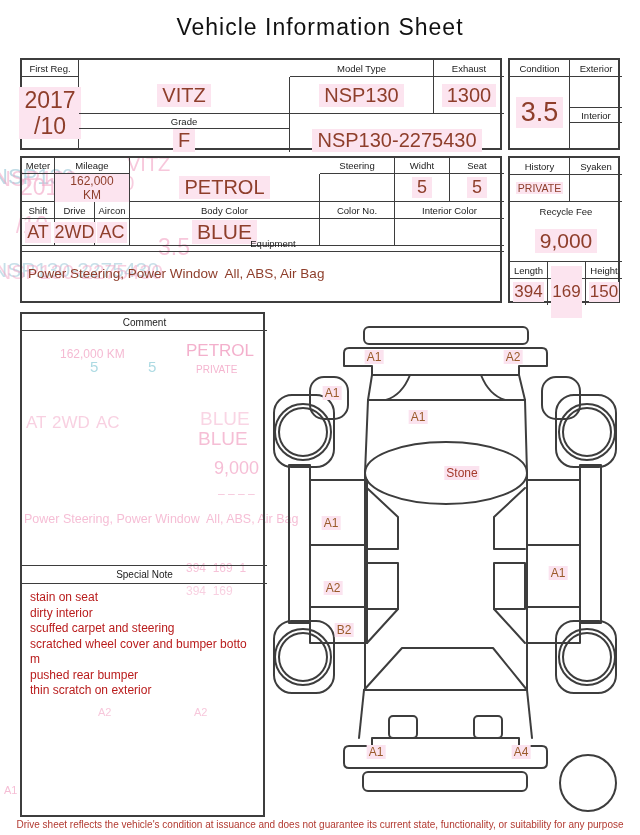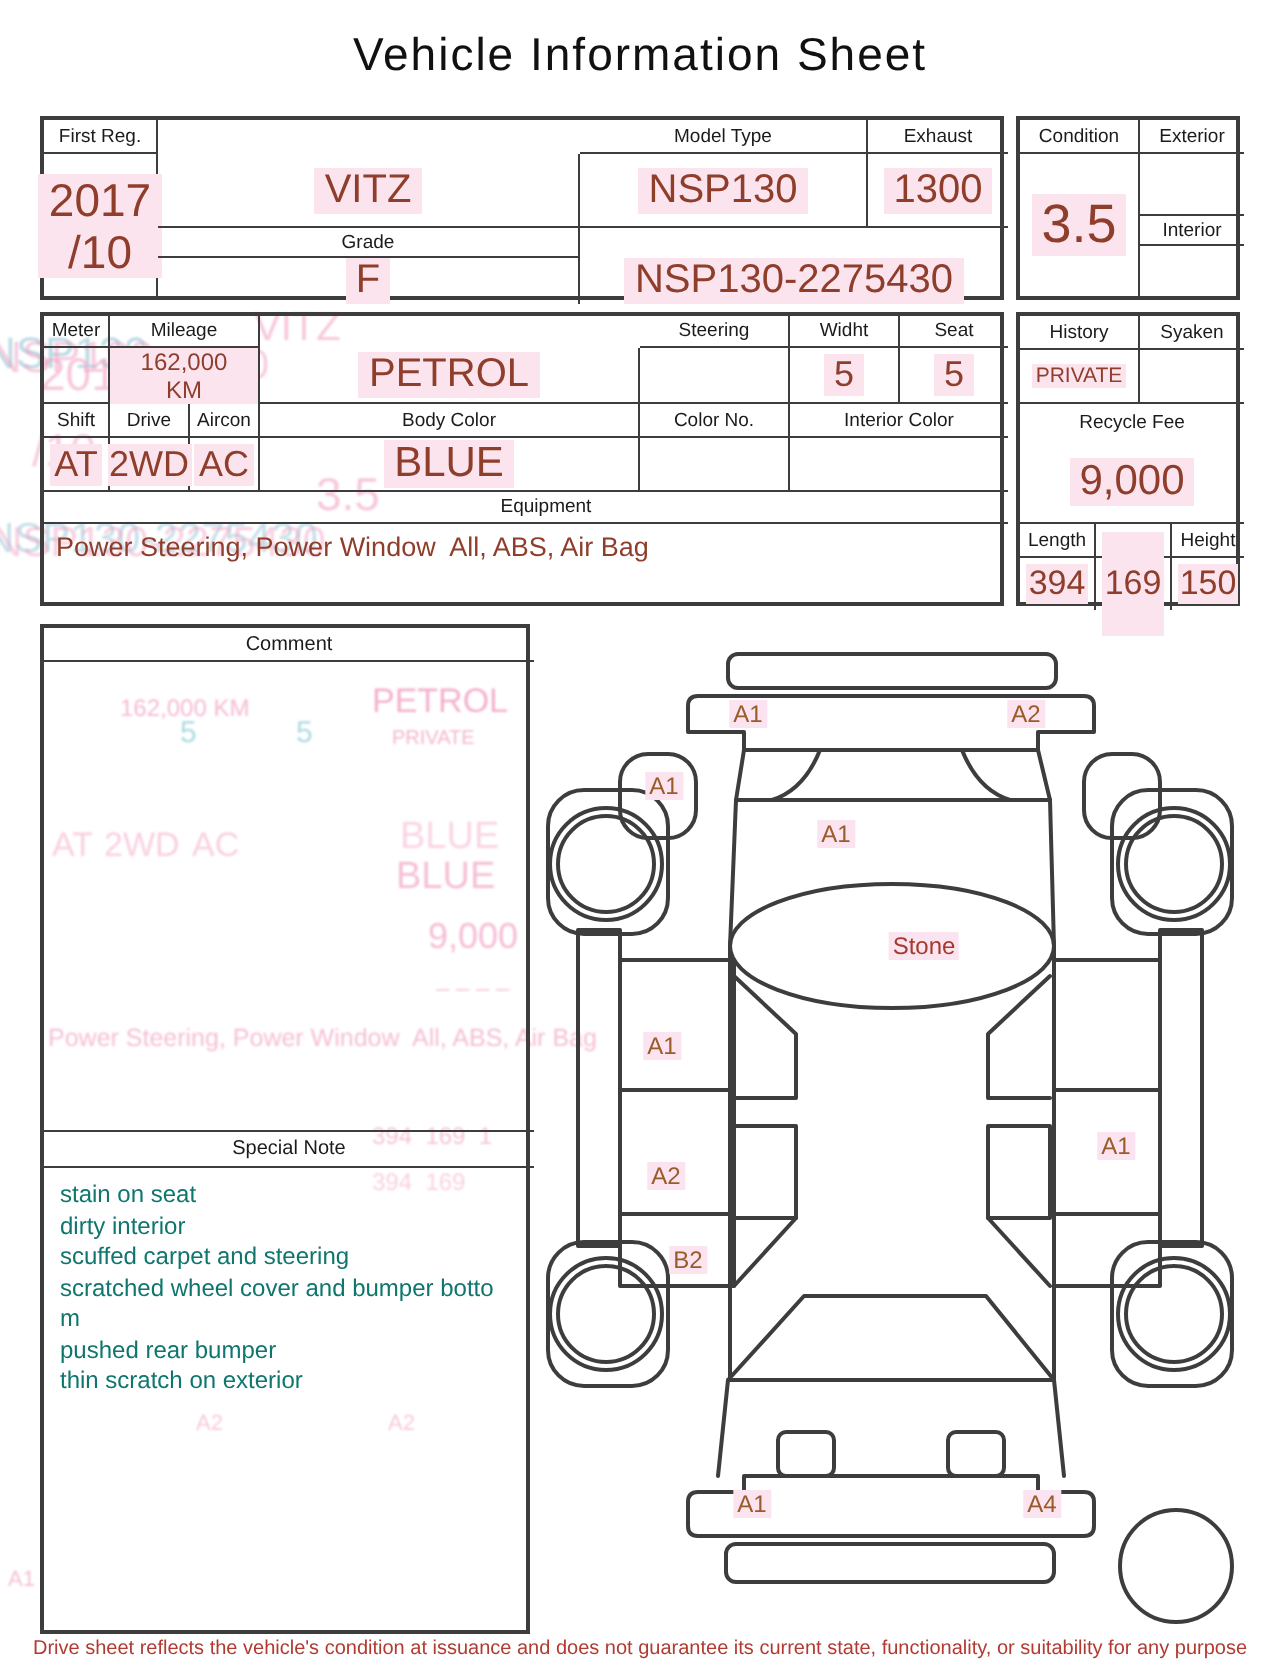--- a/index.html
+++ b/index.html
@@ -140,21 +140,21 @@
         </div>
       <div class="cell val bb br" style="left:73px;top:61px;width:35px;height:27px;font-size:18px;">
           <span class="hl" style="padding:0 2px;">AC</span>
         </div>
       <div class="cell val bb br" style="left:108px;top:61px;width:190px;height:27px;font-size:21px;">
           <span class="hl">BLUE</span>
         </div>
       <div class="cell val bb br" style="left:298px;top:61px;width:75px;height:27px;"></div>
       <div class="cell val bb" style="left:373px;top:61px;width:109px;height:27px;"></div>
 
-      <div class="cell hdr bb" style="left:0;top:88px;width:482px;height:16px;padding-left:20px;">Equipment</div>
+      <div class="cell hdr bb" style="left:0;top:78px;width:482px;height:16px;padding-left:20px;">Equipment</div>
       <div class="cell val left topalign" style="left:0;top:104px;width:482px;height:43px;font-size:13.5px;padding:4px 0 0 6px;white-space:pre;">Power Steering, Power Window  All, ABS, Air Bag</div>
     </div>
 
     <div class="box" style="left:508px;top:156px;width:112px;height:147px;">
       <div class="cell hdr bb br" style="left:0;top:0;width:60px;height:17px;">History</div>
       <div class="cell hdr bb" style="left:60px;top:0;width:52px;height:17px;">Syaken</div>
       <div class="cell val bb br" style="left:0;top:17px;width:60px;height:27px;font-size:10.5px;">
           <span class="hl" style="padding:0 2px;">PRIVATE</span>
         </div>
       <div class="cell val bb" style="left:60px;top:17px;width:52px;height:27px;"></div>
@@ -173,21 +173,21 @@
         </div>
       <div class="cell val" style="left:76px;top:121px;width:36px;height:26px;font-size:17px;">
           <span class="hl" style="padding:0 1px;">150</span>
         </div>
     </div>
 
     <div class="box" style="left:20px;top:312px;width:245px;height:505px;">
       <div class="cell hdr bb" style="left:0;top:0;width:245px;height:17px;font-size:10px;">Comment</div>
       <div class="cell val left topalign" style="left:0;top:17px;width:245px;height:234px;"></div>
       <div class="cell hdr bt bb" style="left:0;top:251px;width:245px;height:19px;font-size:10px;">Special Note</div>
-      <div class="cell val left topalign pre" style="left:0;top:270px;width:245px;height:235px;font-size:12px;line-height:15.5px;padding:6px 0 0 8px;color:#0f766e;">stain on seat
+      <div class="cell val left topalign pre" style="left:0;top:270px;width:245px;height:235px;font-size:12px;line-height:15.5px;padding:6px 0 0 8px;color:#b91c1c;">stain on seat
 dirty interior
 scuffed carpet and steering
 scratched wheel cover and bumper botto
 m
 pushed rear bumper
 thin scratch on exterior</div>
     </div>
 
     <div style="position:absolute;left:270px;top:305px;width:365px;height:515px;">
       <svg width="365" height="515" viewBox="0 0 365 515">

